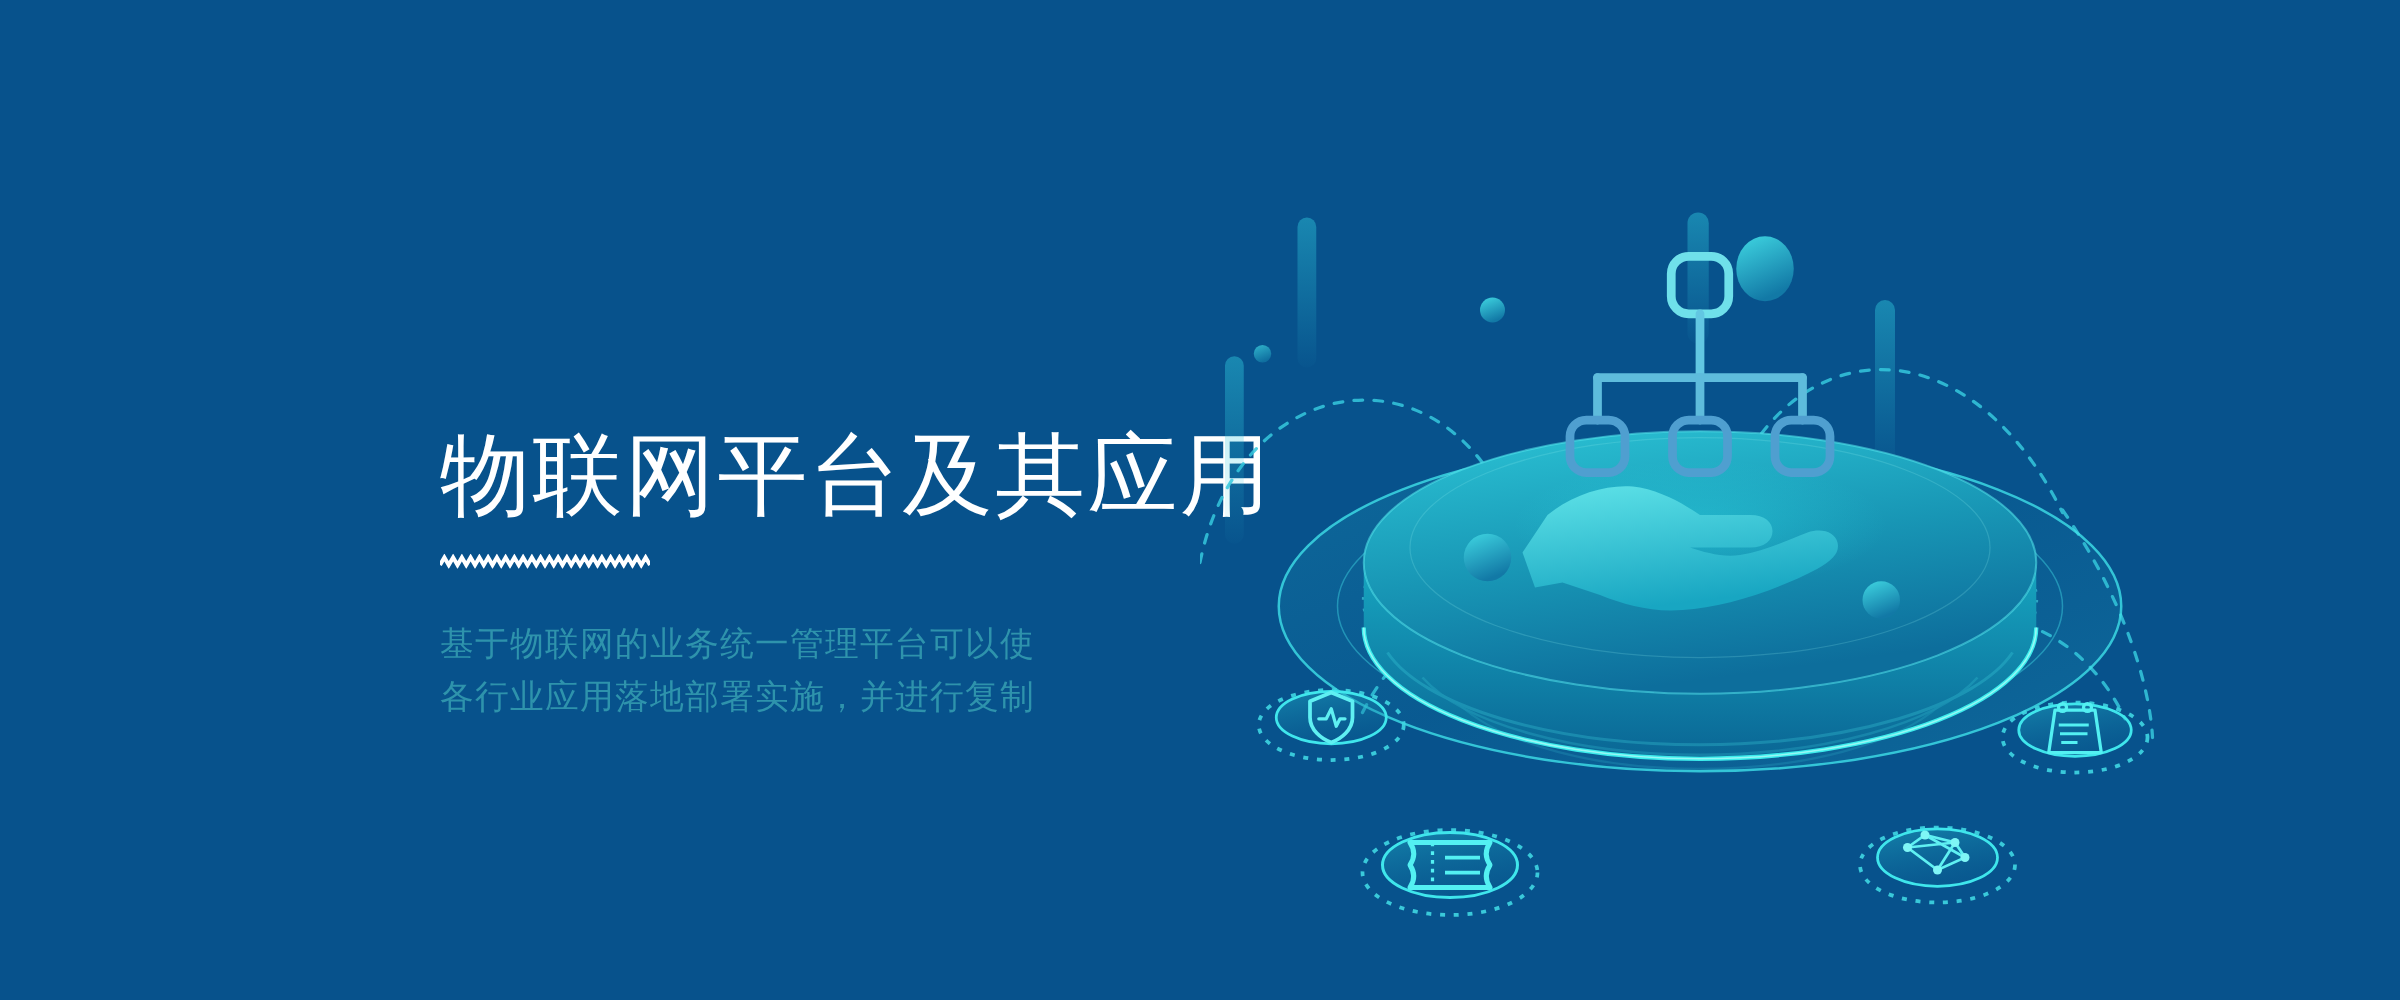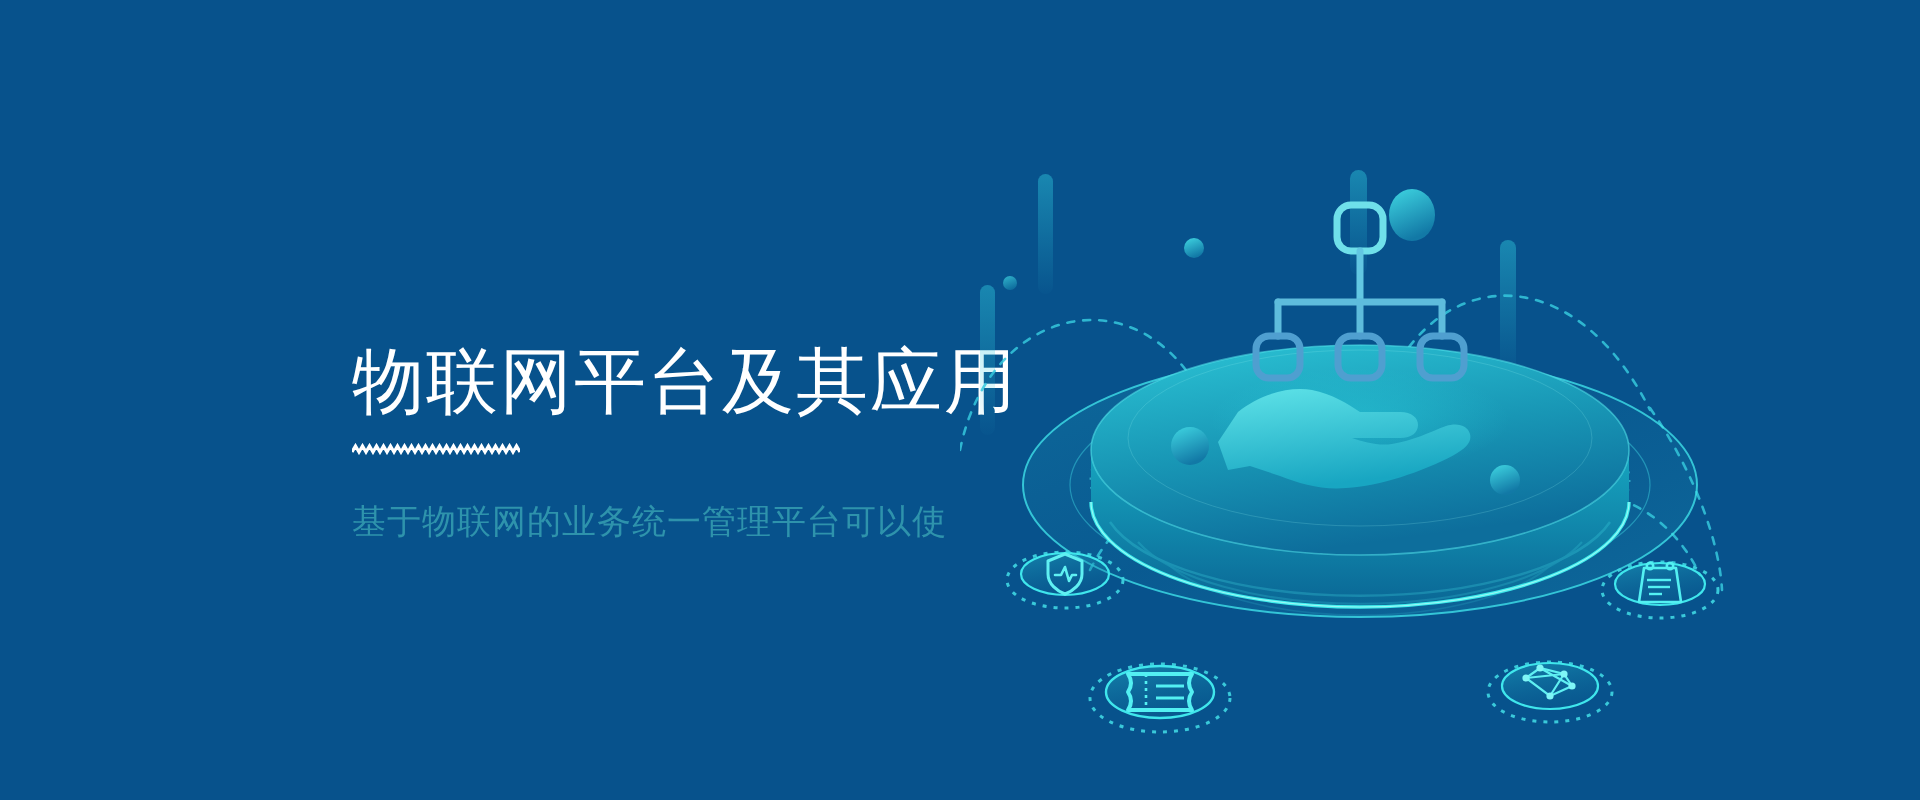--- a/index.html
+++ b/index.html
@@ -36,21 +36,21 @@
     margin: 0;
   }
   .zigzag-divider {
     margin-top: 26px;
     width: 168px;
     height: 12px;
     display: block;
   }
   .subtitle {
     margin-top: 40px;
-    font-size: 34px;
+    font-size: 27px;
     line-height: 1.55;
     color: #2e93ac;
     letter-spacing: 1px;
     font-weight: 400;
   }
   .subtitle-line { display: block; white-space: nowrap; }
 
   
   .illustration {
     position: absolute;
@@ -72,20 +72,21 @@
     <svg class="zigzag-divider" viewBox="0 0 168 12" preserveAspectRatio="none">
       <path d="M0 9 L3.5 3 L7 9 L10.5 3 L14 9 L17.5 3 L21 9 L24.5 3 L28 9 L31.5 3
                L35 9 L38.5 3 L42 9 L45.5 3 L49 9 L52.5 3 L56 9 L59.5 3 L63 9 L66.5 3
                L70 9 L73.5 3 L77 9 L80.5 3 L84 9 L87.5 3 L91 9 L94.5 3 L98 9 L101.5 3
                L105 9 L108.5 3 L112 9 L115.5 3 L119 9 L122.5 3 L126 9 L129.5 3 L133 9
                L136.5 3 L140 9 L143.5 3 L147 9 L150.5 3 L154 9 L157.5 3 L161 9 L164.5 3 L168 9" fill="none" stroke="#ffffff" stroke-width="3.2" stroke-linejoin="miter"></path>
     </svg>
 
     <div class="subtitle">
       <span class="subtitle-line">基于物联网的业务统一管理平台可以使</span>
+      <span class="subtitle-line">各行业应用落地部署实施，并进行复制</span>
     </div>
   </div>
 
   <div class="illustration">
     <svg width="960" height="620" viewBox="0 0 960 620" xmlns="http://www.w3.org/2000/svg">
       <defs>
         <linearGradient id="gDiscTop" x1="0" y1="0" x2="0.35" y2="1">
           <stop offset="0%" stop-color="#2cc5d6"></stop>
           <stop offset="55%" stop-color="#1896b5"></stop>
           <stop offset="100%" stop-color="#0d6e9c"></stop>

